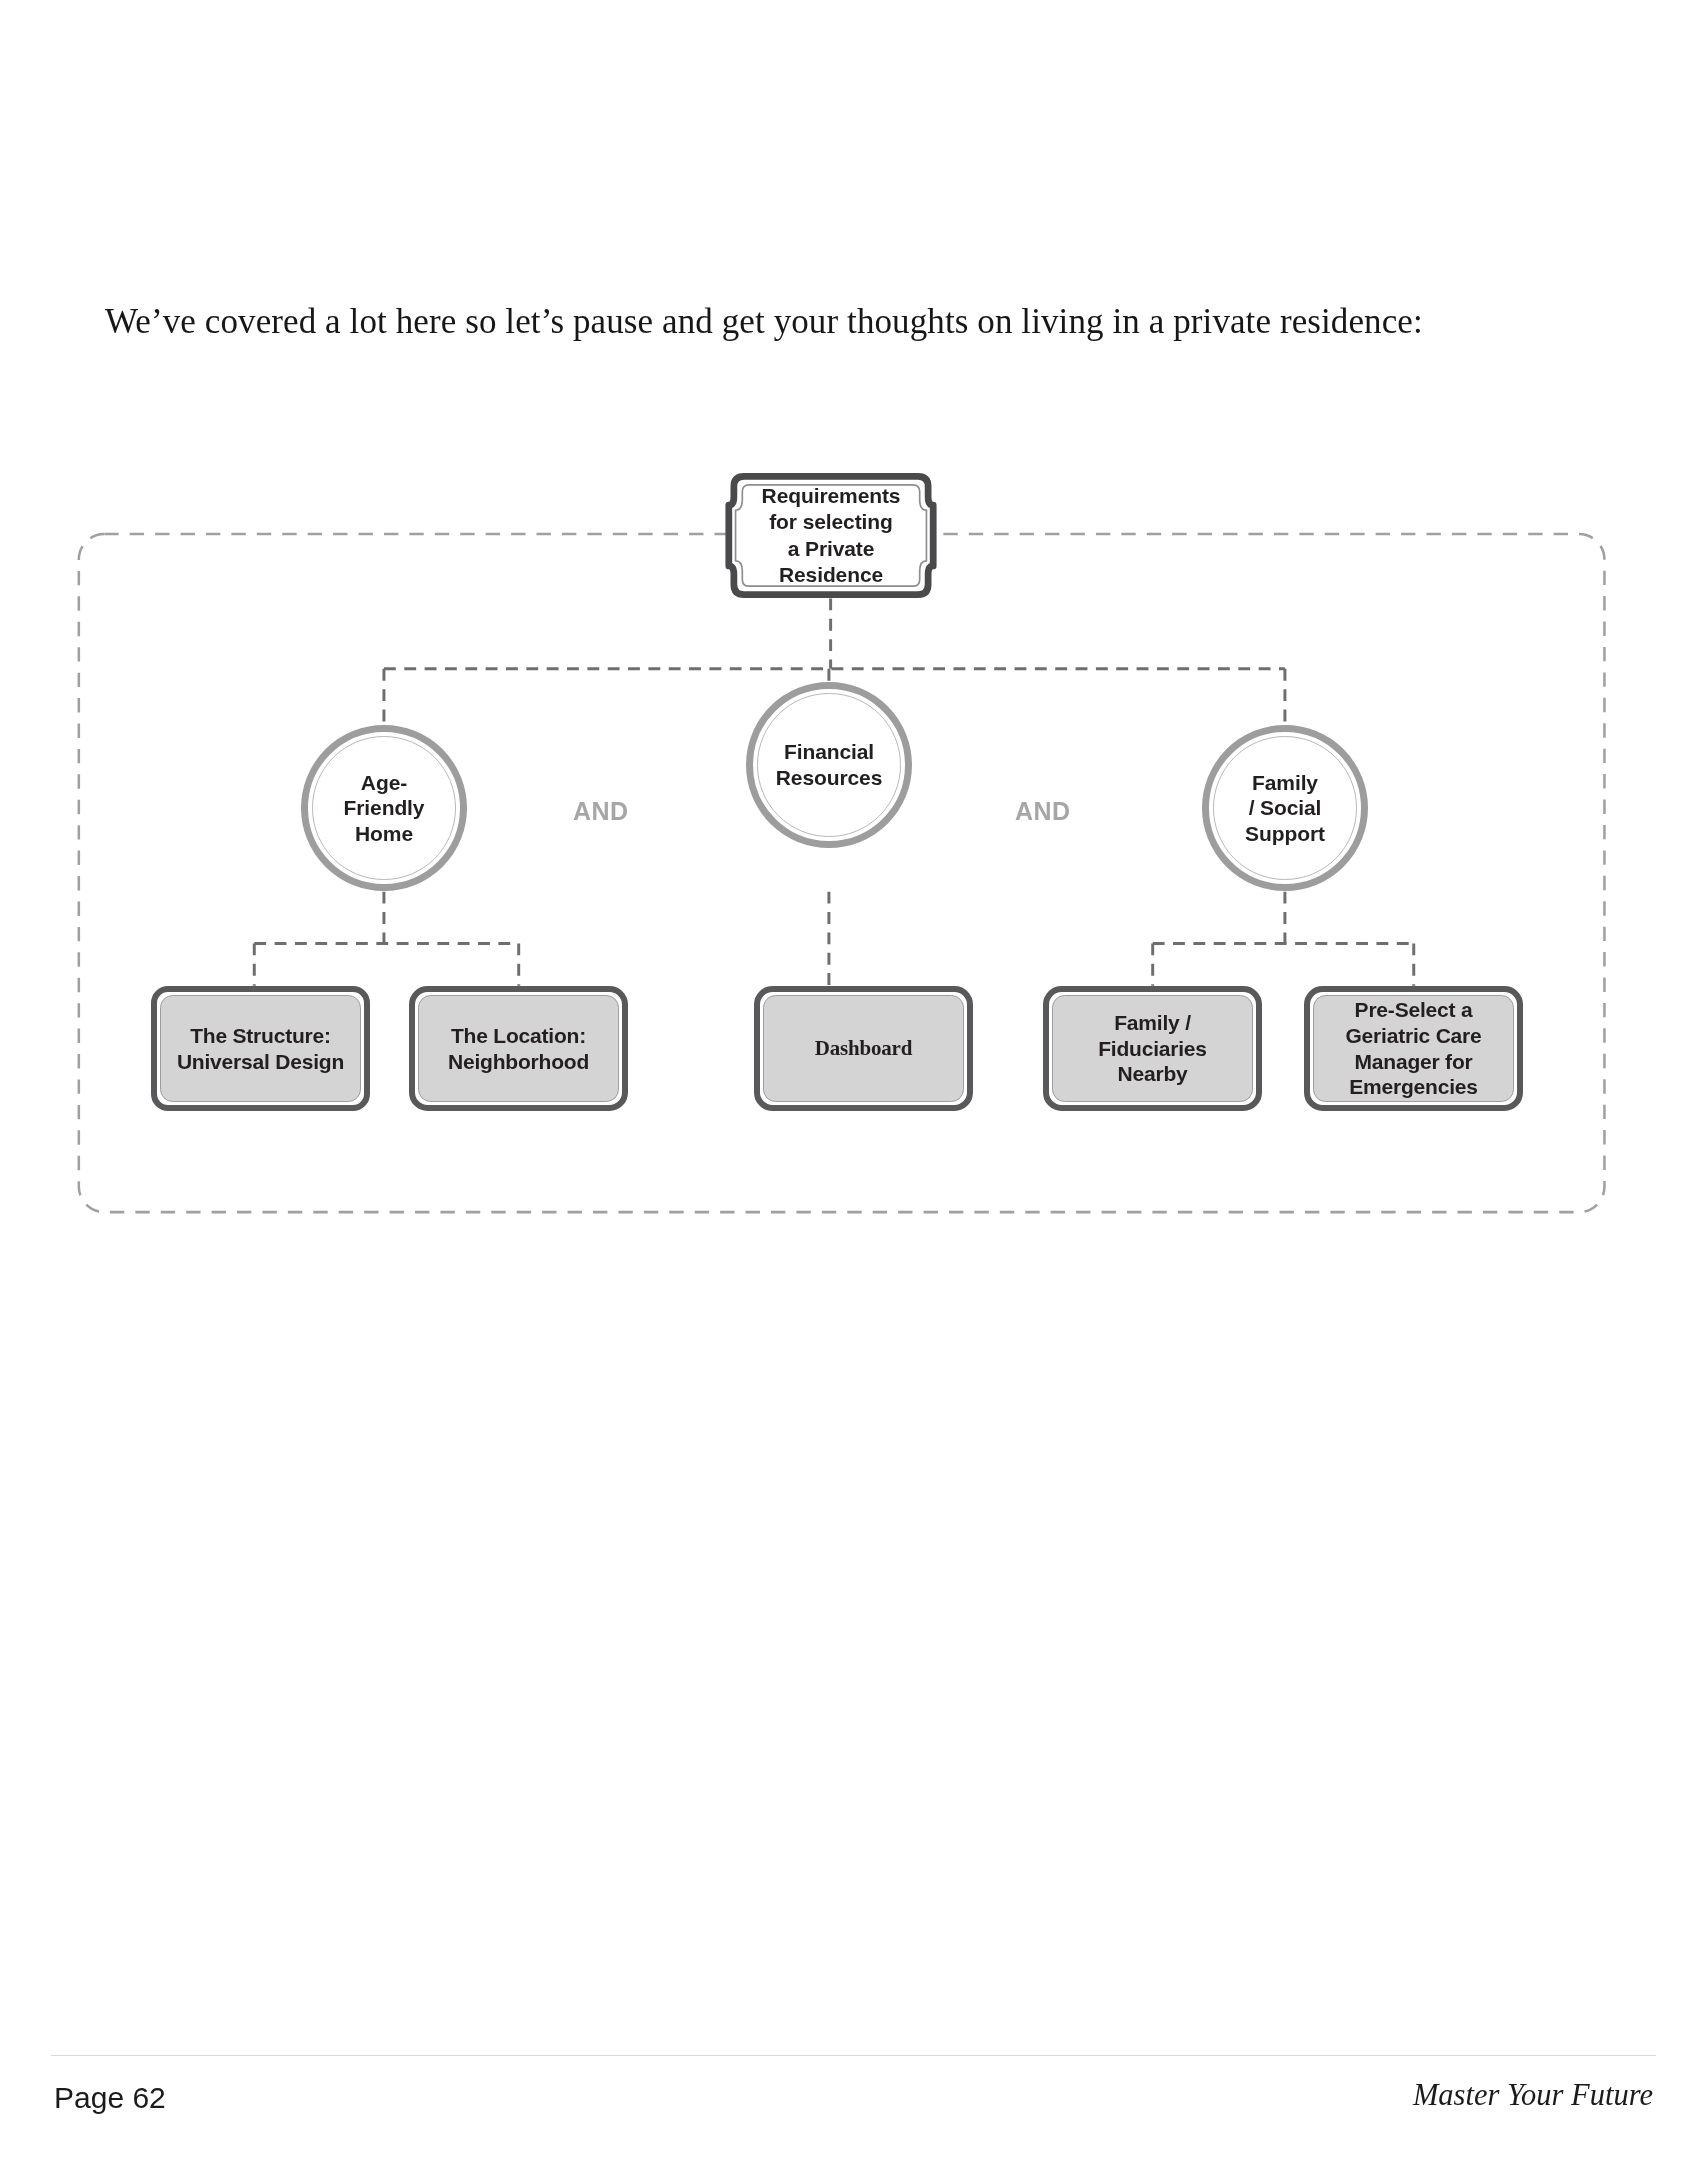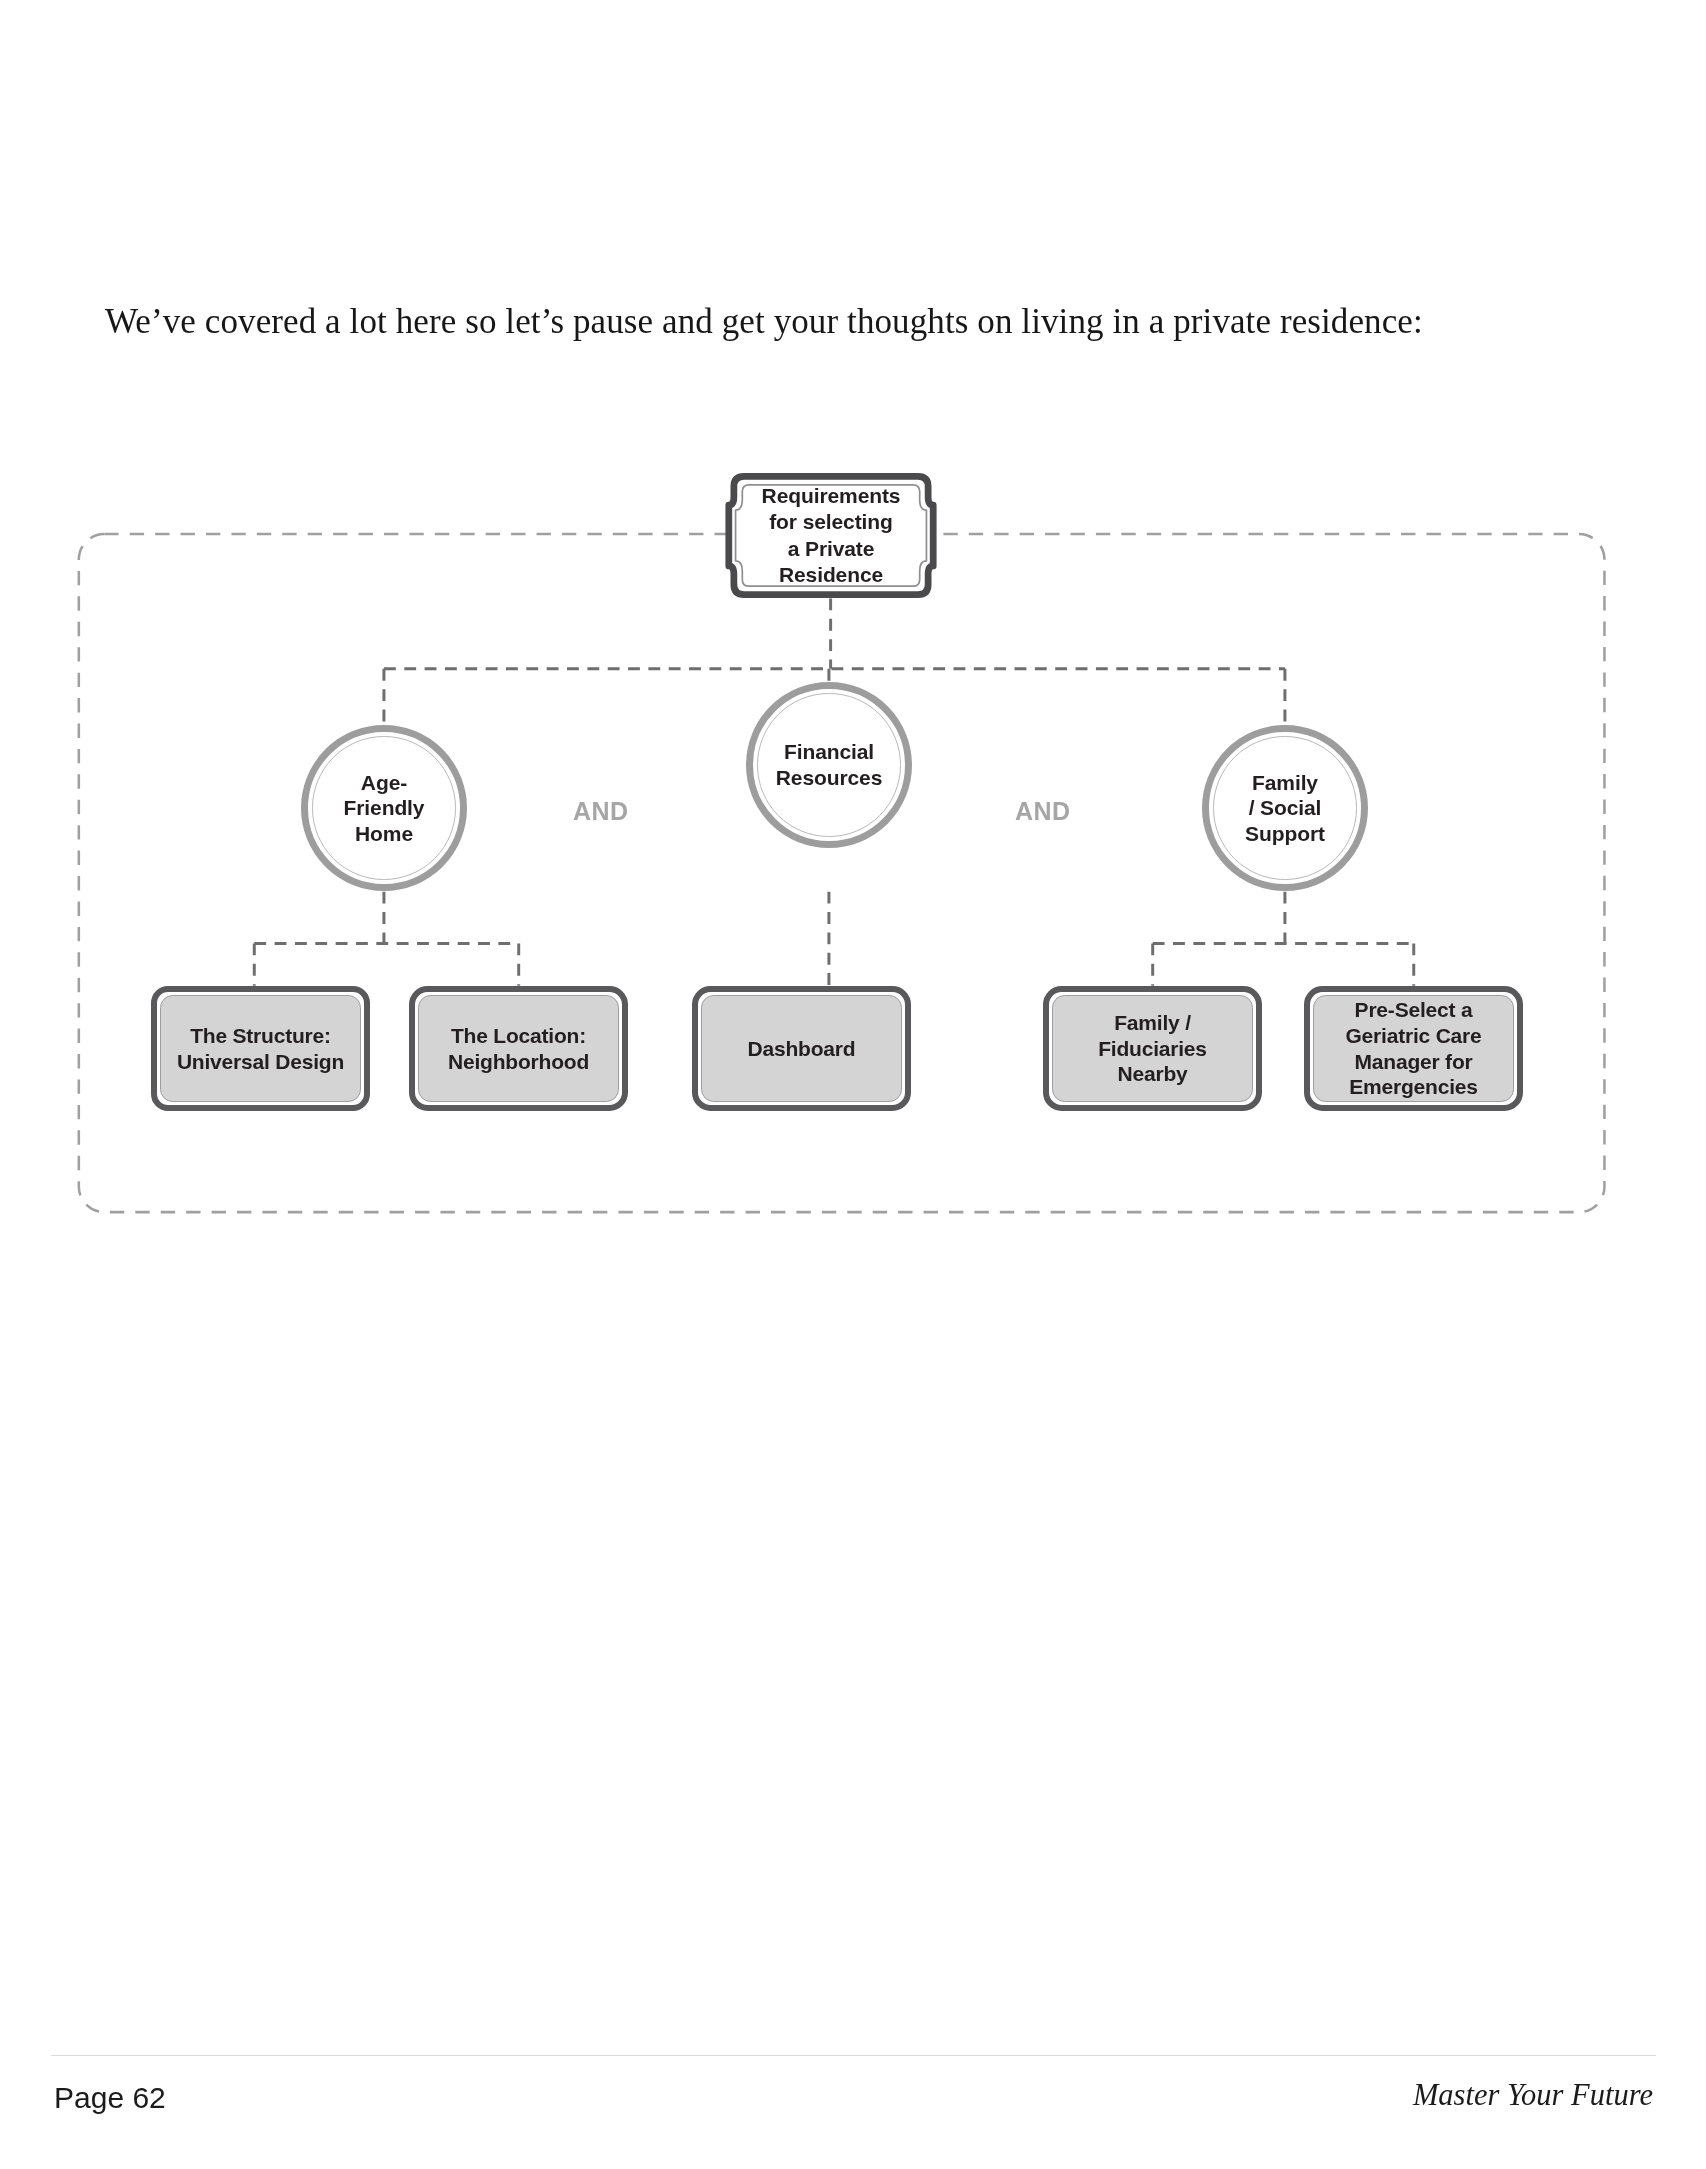--- a/index.html
+++ b/index.html
@@ -139,21 +139,21 @@
     font-size: 21px;
     font-weight: bold;
     line-height: 1.22;
     color: #231f20;
     text-align: center;
     letter-spacing: -0.2px;
     padding: 0 5.1px;
   }
   #leaf-structure   { left: 151px;  top: 986px; width: 219px; height: 125px; border-radius: 17px; }
   #leaf-location    { left: 409px;  top: 986px; width: 219px; height: 125px; }
-  #leaf-dashboard   { left: 692px;  top: 986px; width: 219px; height: 125px; }
+  #leaf-dashboard   { left: 754px;  top: 986px; width: 219px; height: 125px; font-family: Liberation Serif, serif; }
   #leaf-family      { left: 1043px; top: 986px; width: 219px; height: 125px; }
   #leaf-preselect   { left: 1304px; top: 986px; width: 219px; height: 125px; }
 
   
   #footer-rule {
     position: absolute;
     left: 51px;
     top: 2055px;
     width: 1605px;
     height: 0.8px;

